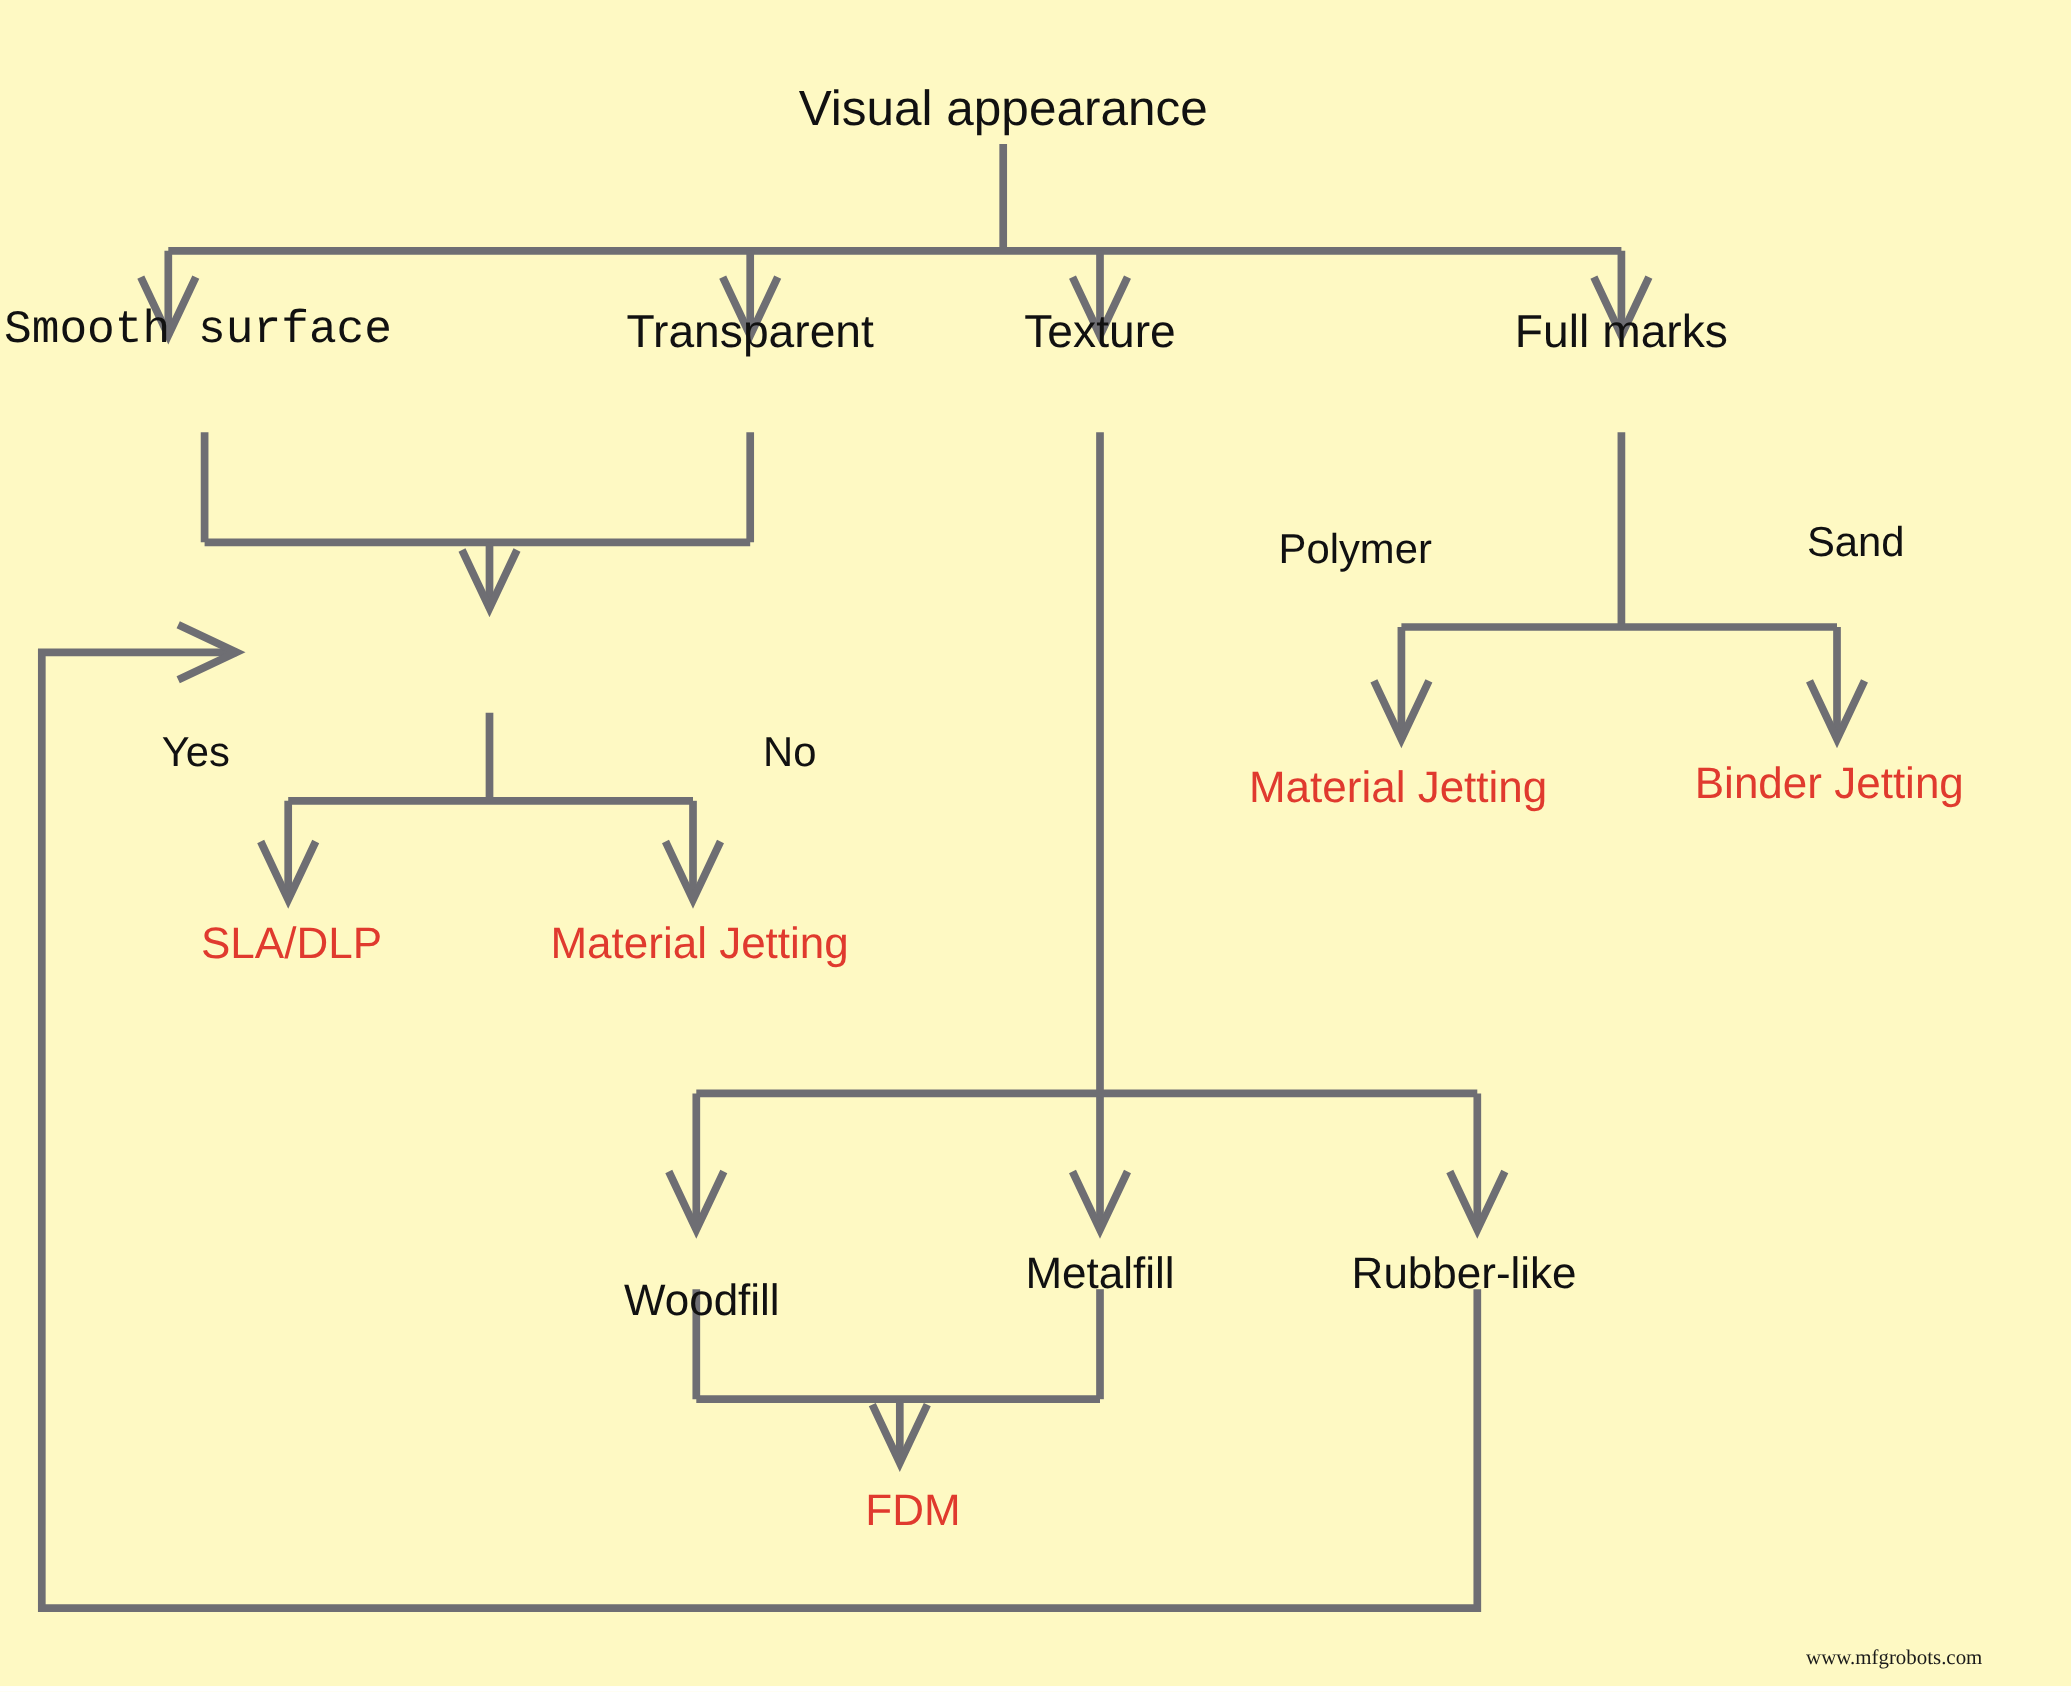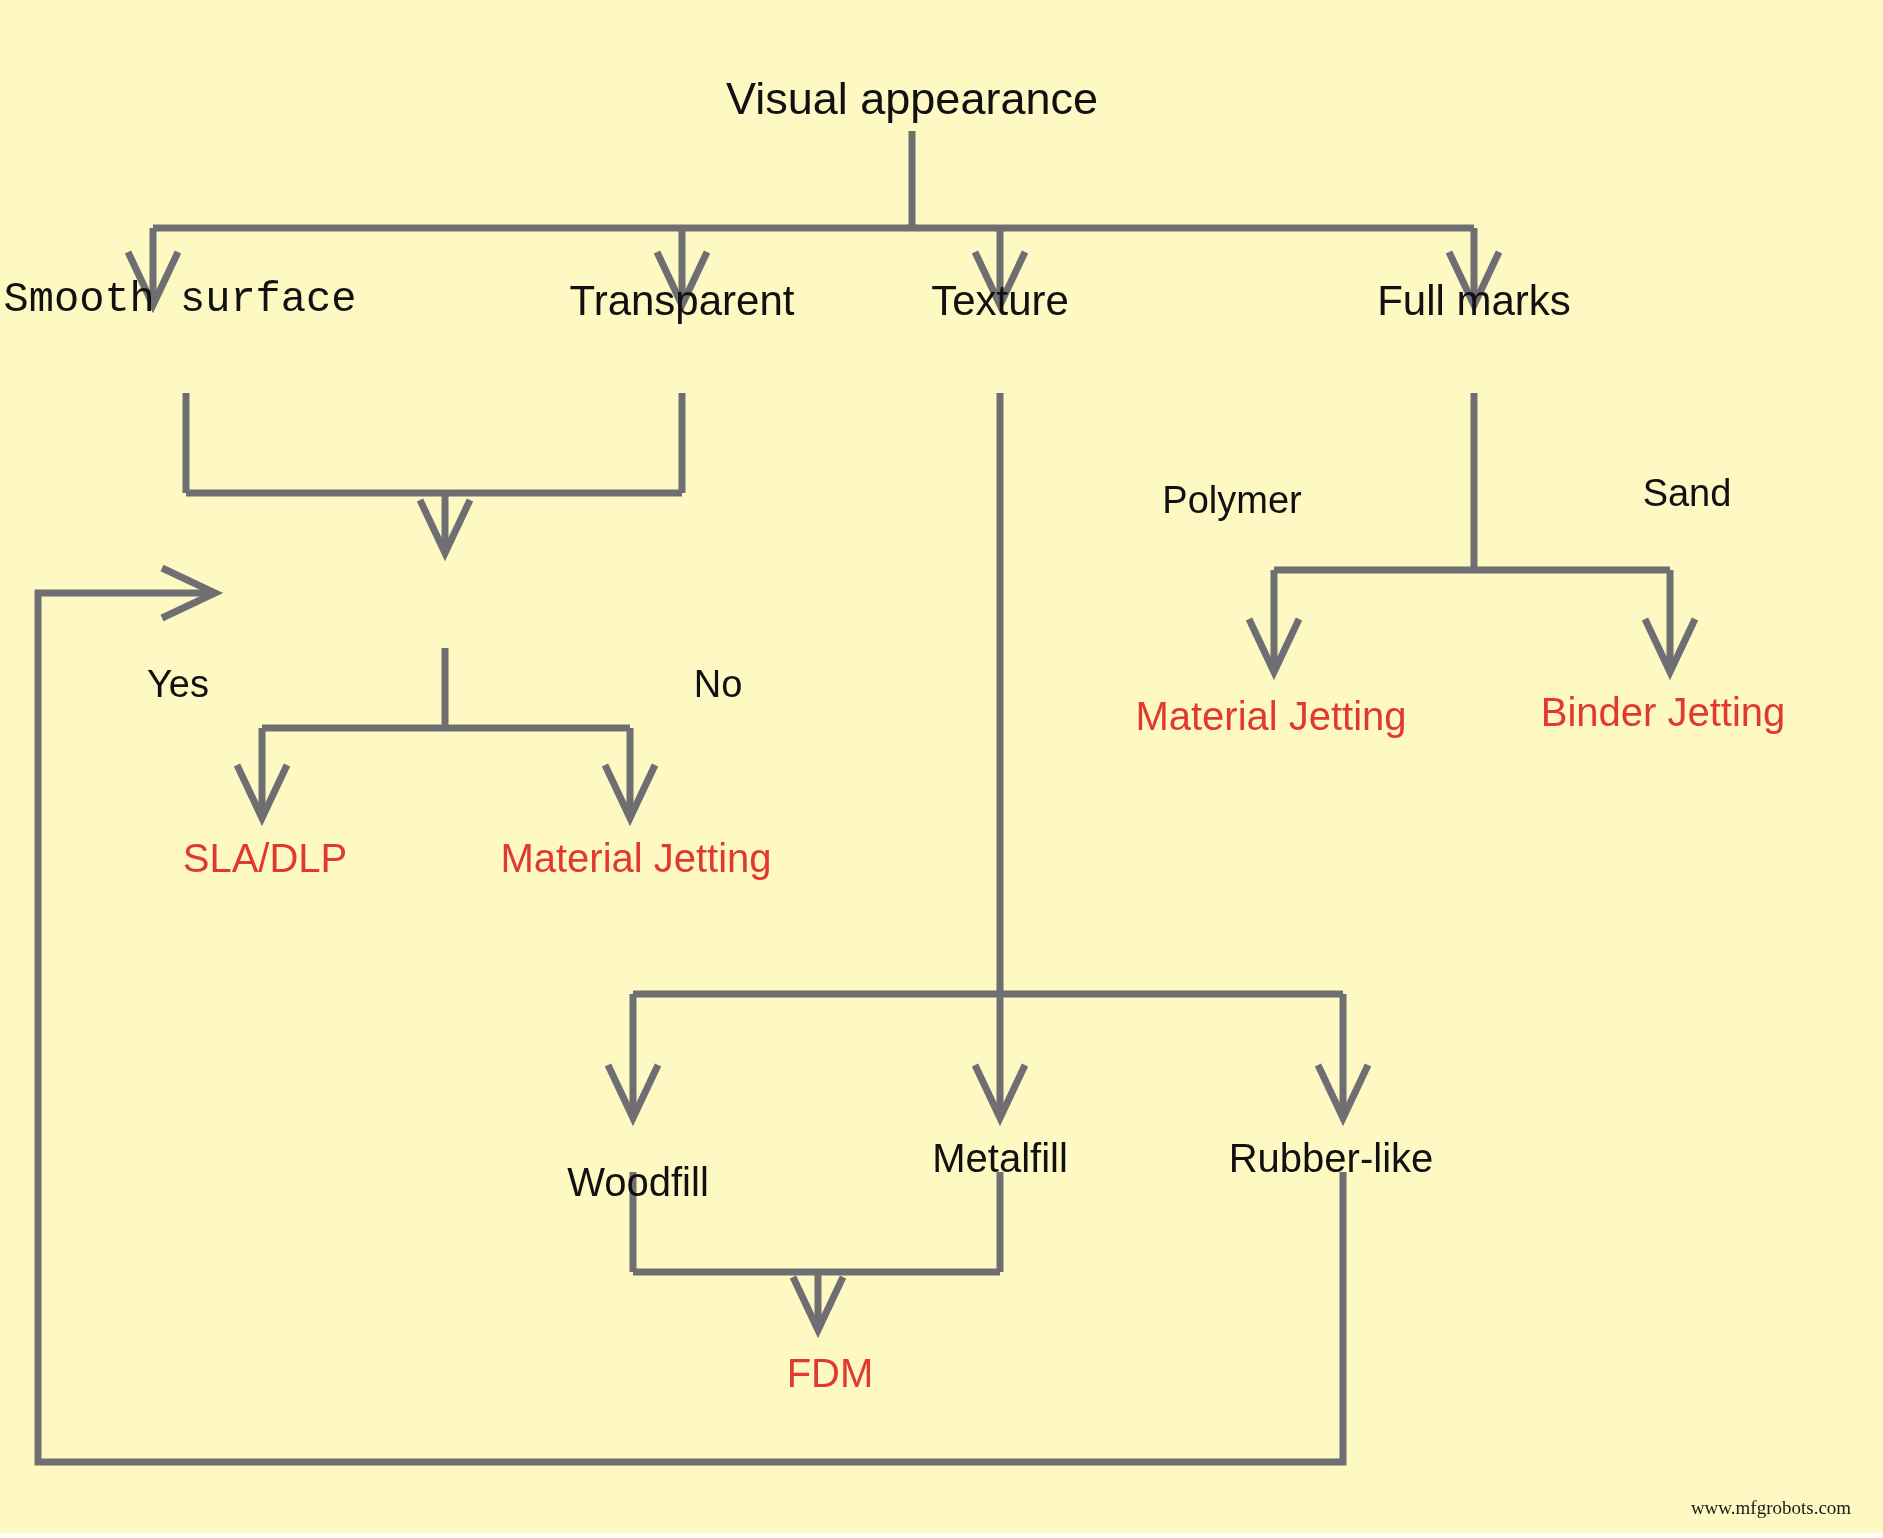--- a/index.html
+++ b/index.html
@@ -181,17 +181,17 @@
   </div>
 
   <div class="node leafnode" style="left:1331px; top:1136px;">
     <span>Rubber-like</span>
   </div>
 
   <div class="node material" style="left:830px; top:1351px;">
     <span>FDM</span>
   </div>
 
-  <div class="watermark" style="left:1771px; top:1497px;text-align:right;">
+  <div class="watermark" style="left:1722px; top:1497px;text-align:right;">
     <span>www.mfgrobots.com</span>
   </div>
 
 </div>
 
 </body></html>

